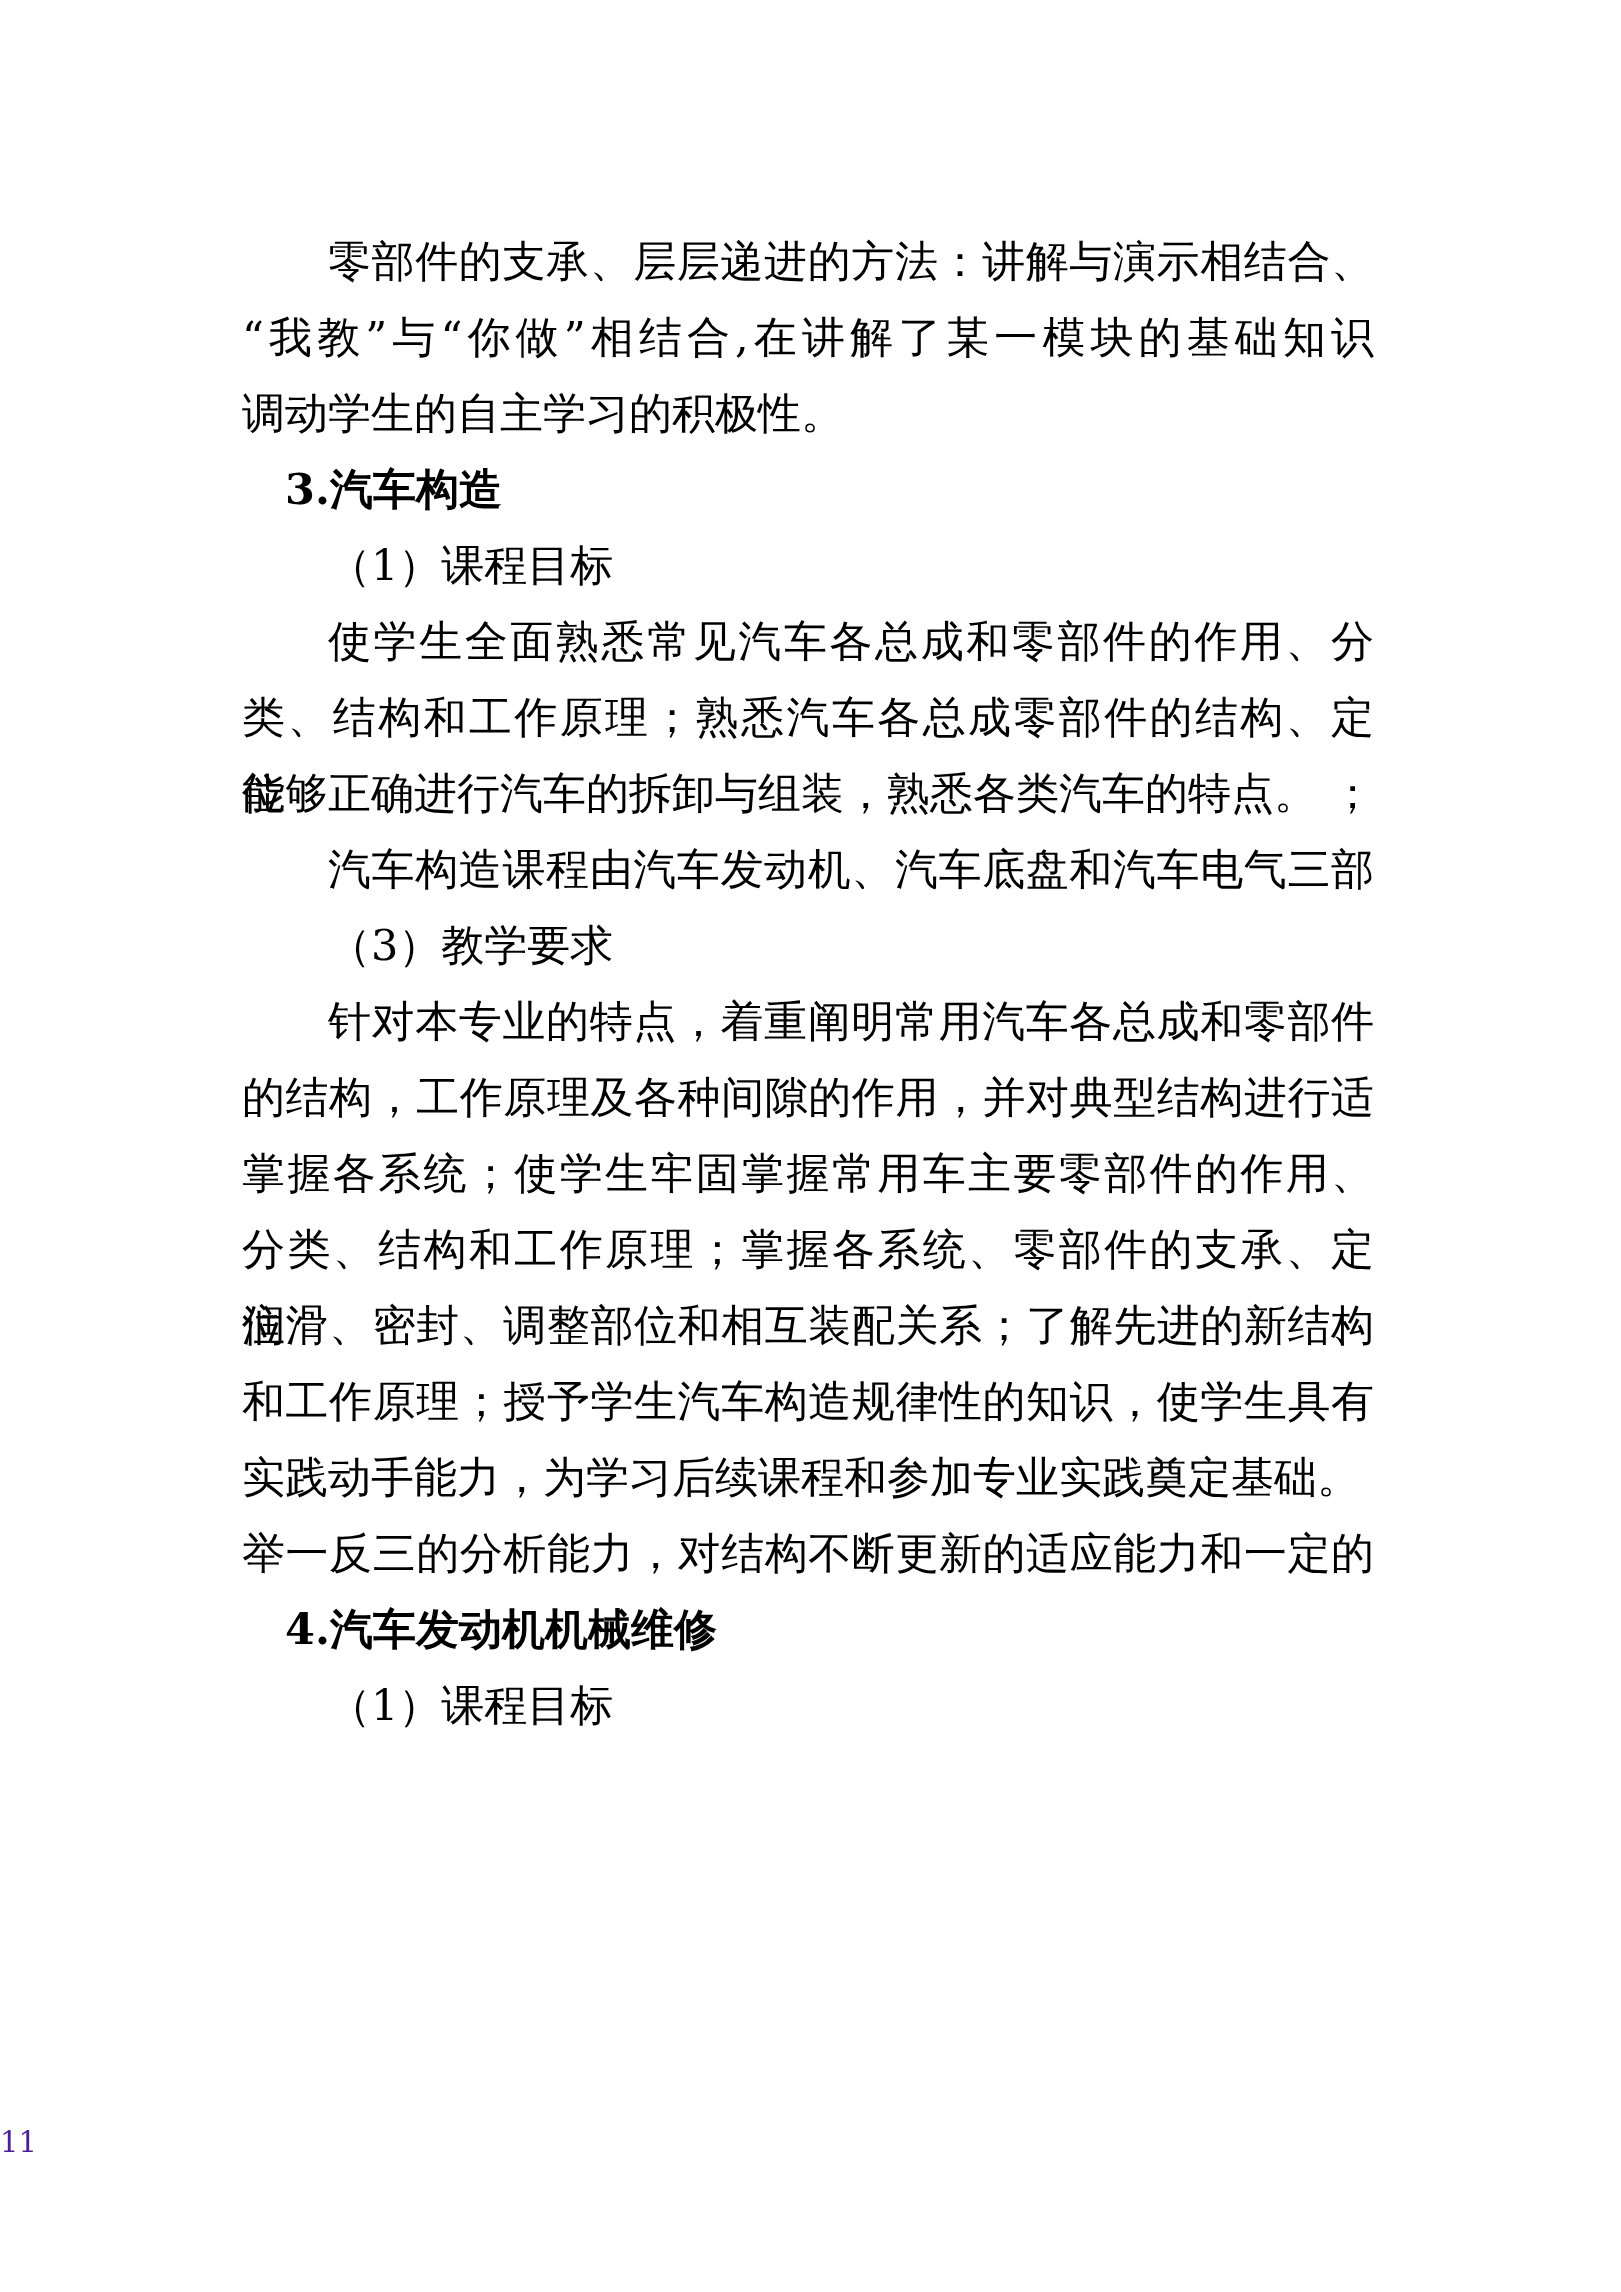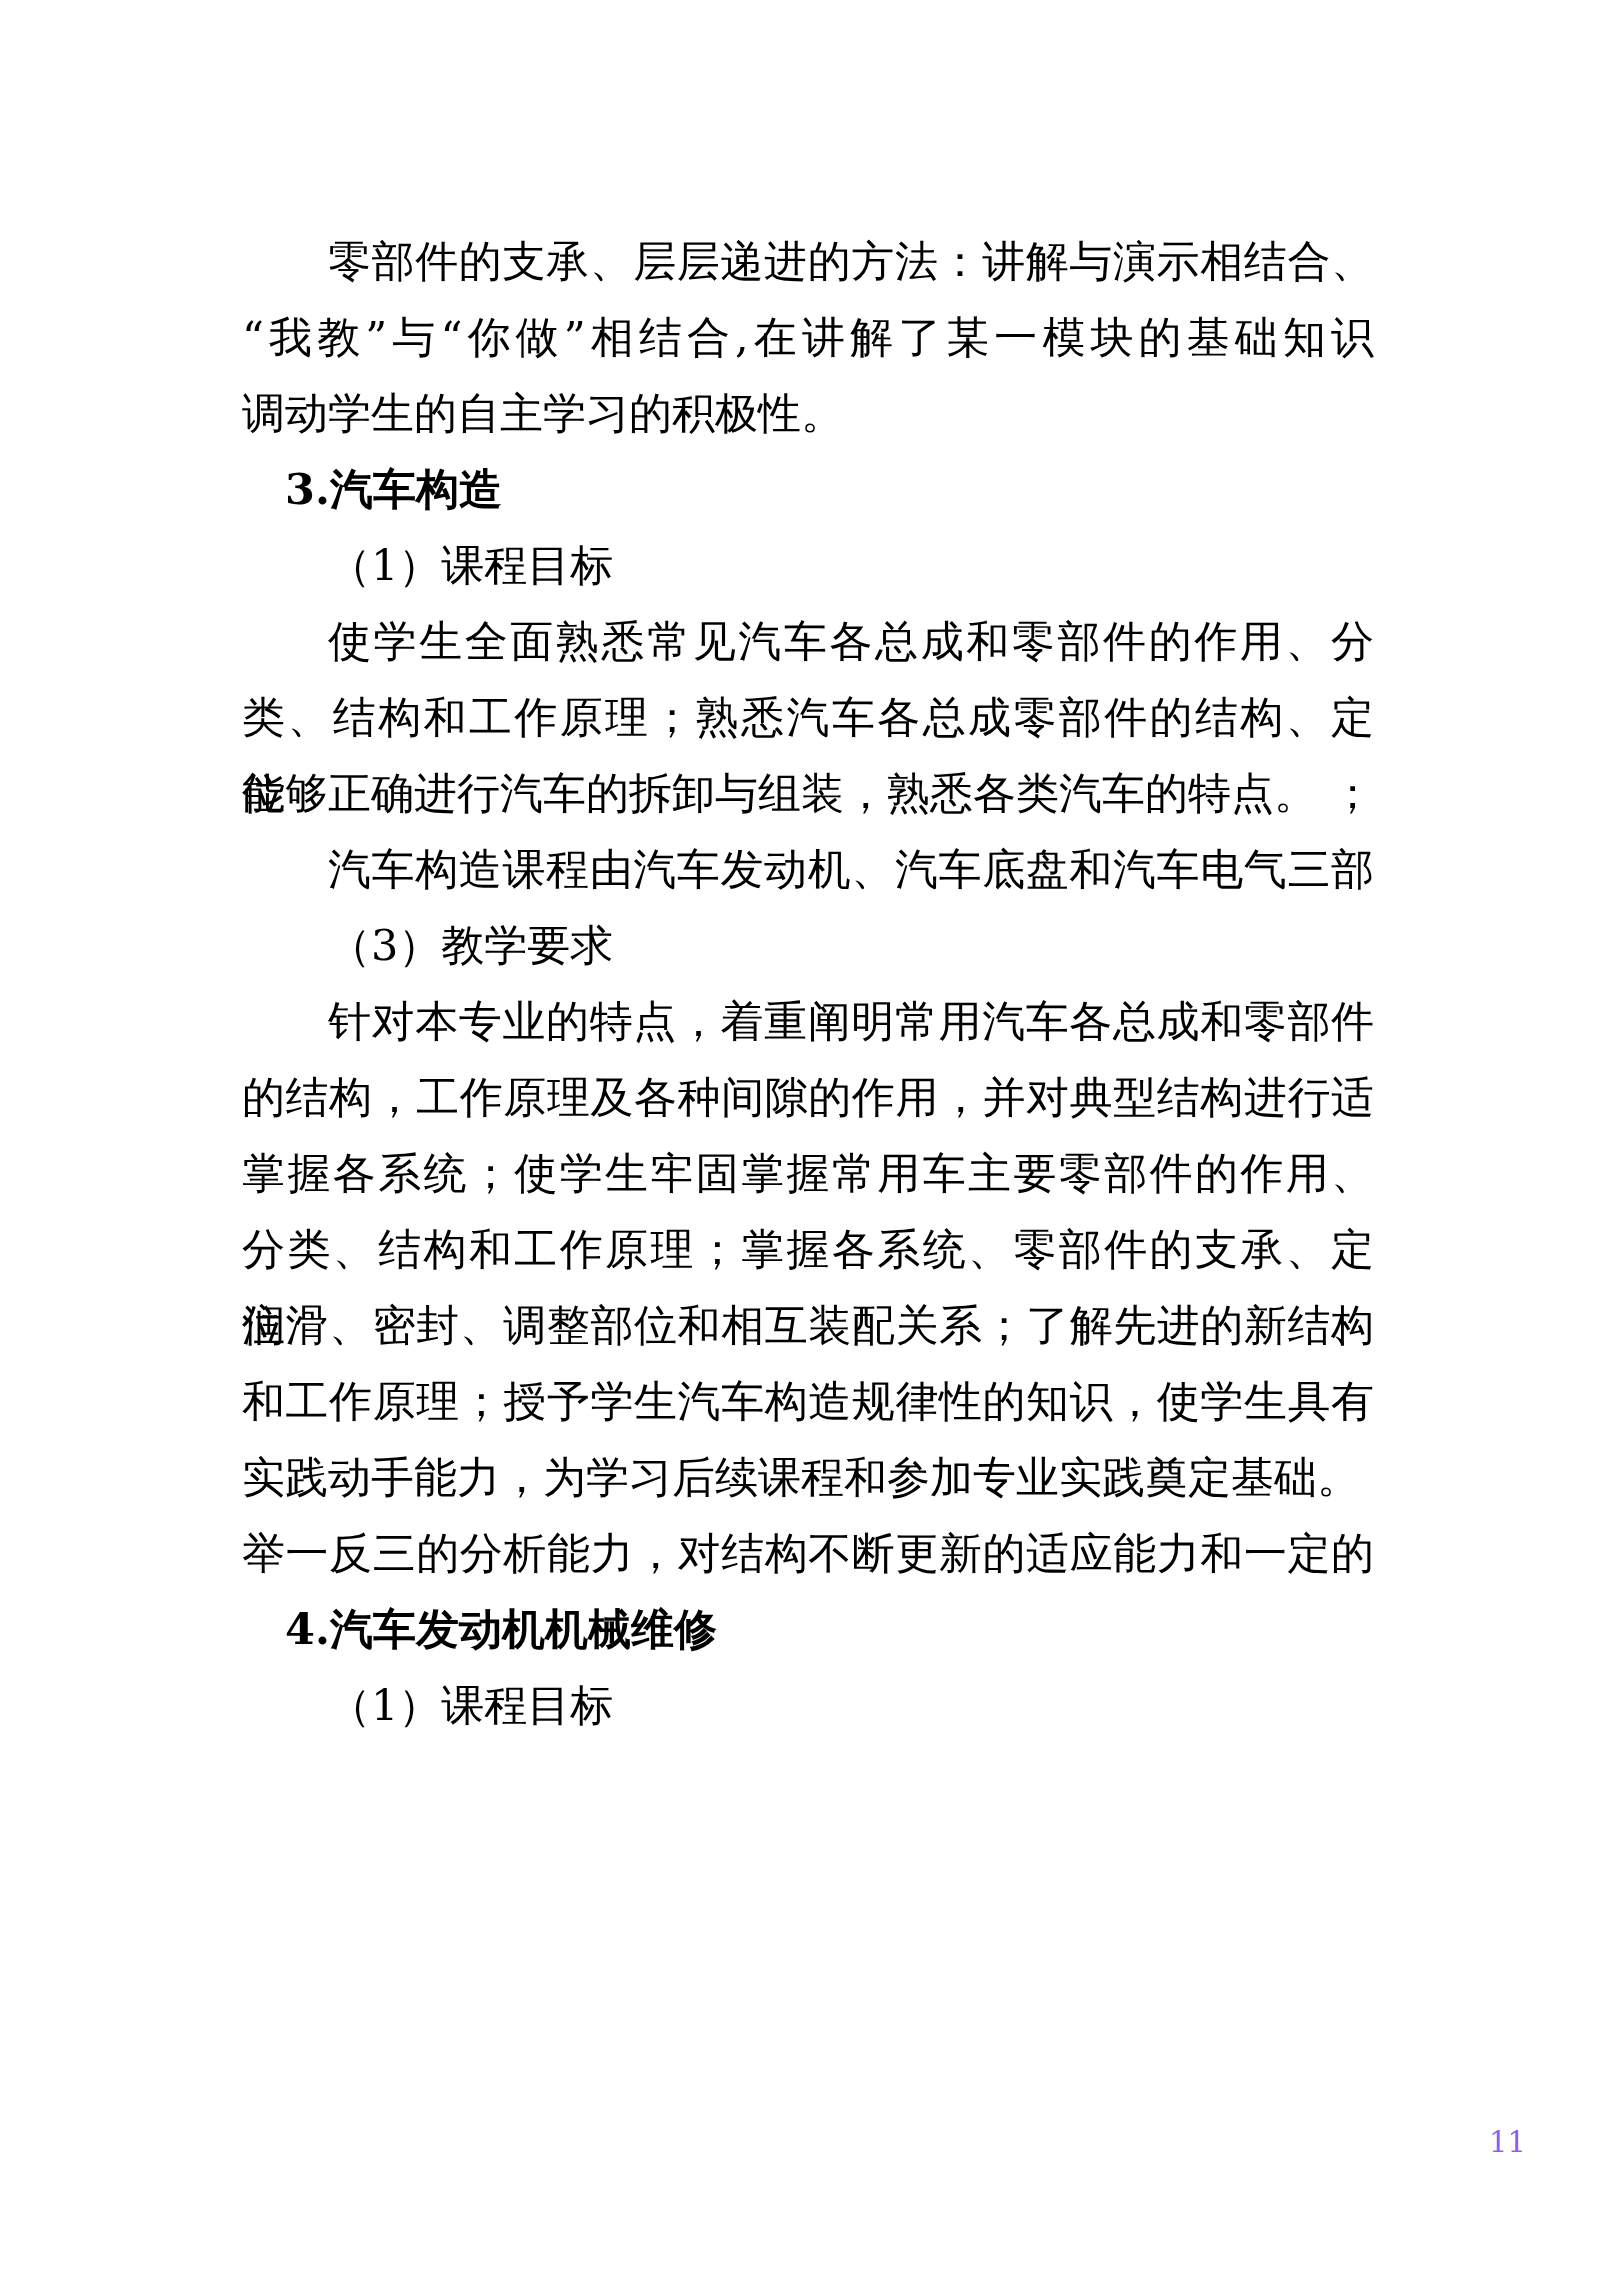--- a/index.html
+++ b/index.html
@@ -40,24 +40,24 @@
   
   .indent2 { padding-left: 86px; }
   
   .indent1 { padding-left: 43px; }
   .bold { font-weight: 700; }
   .page-number {
     position: absolute;
     left: 0;
     top: 2125px;
     width: 1526px;
-    text-align: right;
+    text-align: left;
     font-size: 29px;
     line-height: 35px;
-    color: #8b5cf6;
+    color: #4c1d95;
     font-family: "DejaVu Serif", "Liberation Serif", serif;
   }
 </style>
 </head>
 <body>
 
 <div class="page">
   <div class="text-block">
       <div class="line fill indent2">零部件的支承、层层递进的方法：讲解与演示相结合、</div>
       <div class="line fill">“我教”与“你做”相结合,在讲解了某一模块的基础知识</div>

